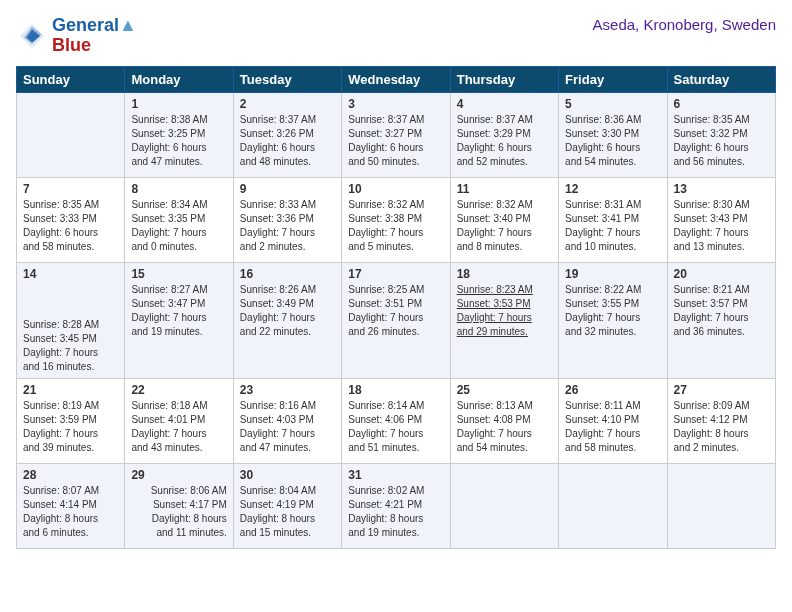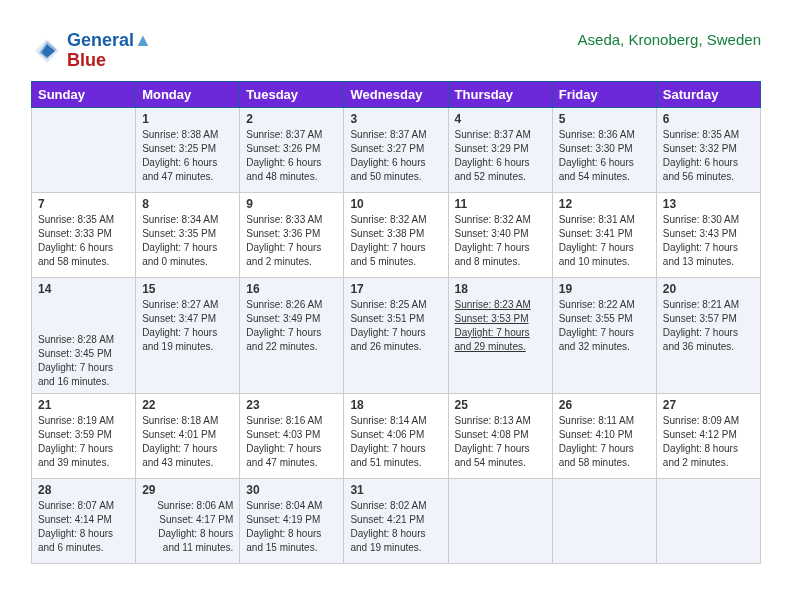--- a/index.html
+++ b/index.html
@@ -6,21 +6,21 @@
     body {
       width: 792px;
       height: 612px;
       font-family: Arial, sans-serif;
       background: #fff;
       overflow: hidden;
     }
     .page {
       width: 792px;
       height: 440px;
-      padding: 31px;
+      padding: 16px;
       display: flex;
       flex-direction: column;
     }
     .header {
       display: flex;
       justify-content: space-between;
       align-items: flex-start;
       margin-bottom: 10px;
     }
     .logo {
@@ -44,30 +44,30 @@
     .title-block {
       text-align: right;
     }
     .month-title {
       font-size: 32px;
       font-weight: bold;
       color: #333;
     }
     .location {
       font-size: 15px;
-      color: #15803d;
+      color: #4c1d95;
     }
     table {
       width: 100%;
       border-collapse: collapse;
       flex: 1;
       table-layout: fixed;
     }
     thead tr th {
-      background-color: #6d28d9;
+      background-color: #0c4a6e;
       color: white;
       text-align: left;
       padding: 5px 6px;
       font-size: 13px;
       font-weight: bold;
       border: 1px solid #1a5a9a;
     }
     tbody tr td {
       vertical-align: top;
       padding: 4px 6px;

